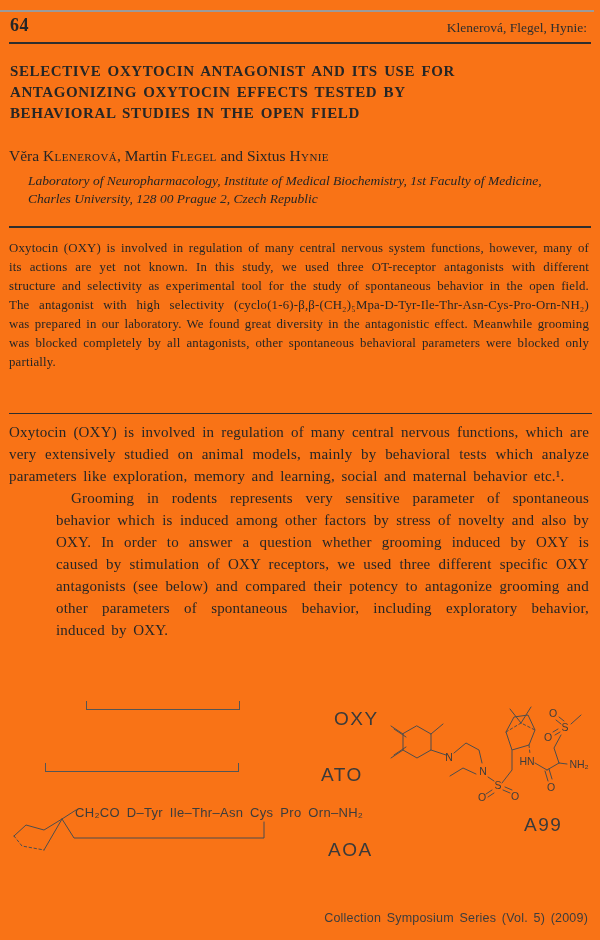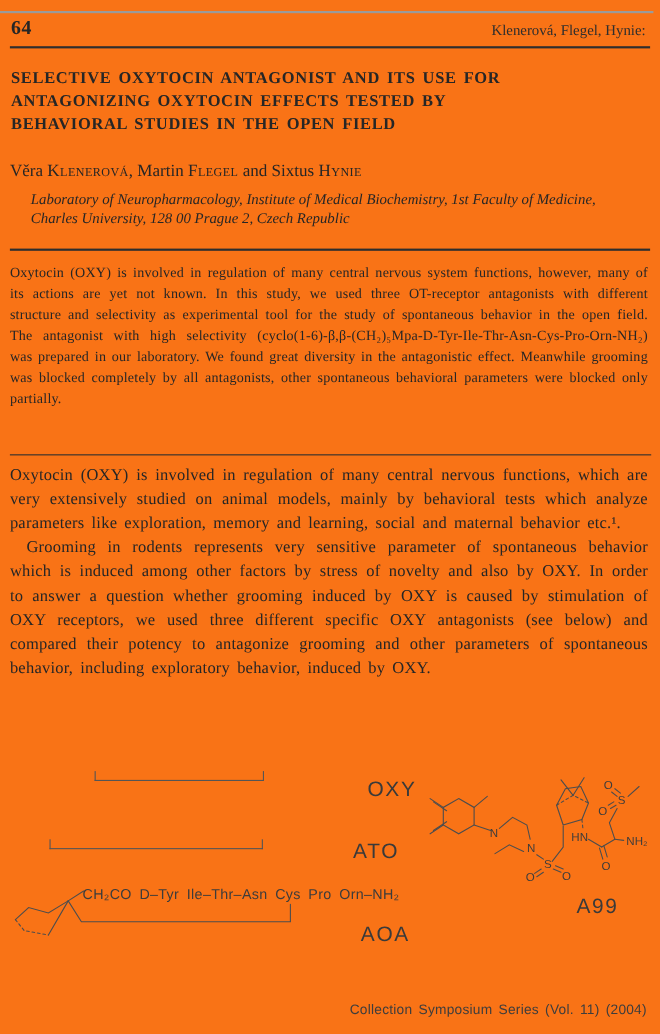--- a/index.html
+++ b/index.html
@@ -20,21 +20,21 @@
   .title{left:10px;top:61px;width:452px;font-size:15px;font-weight:bold;line-height:21px;letter-spacing:.6px;word-spacing:2px;}
   .authors{left:9px;top:147px;font-size:15.5px;white-space:pre-wrap;}
   .authors .sc{font-variant:small-caps;letter-spacing:.4px;}
   .affiliation{left:28px;top:172px;width:548px;font-style:italic;font-size:13.5px;line-height:18px;}
   
   .abstract{left:9px;top:239px;width:580px;font-size:12.8px;line-height:19px;text-align:justify;letter-spacing:.2px;word-spacing:1.5px;}
   .keywords{margin-top:0;}
   .keywords b{letter-spacing:.3px;}
   
   .bodytext{left:9px;top:421px;width:580px;font-size:15px;line-height:22px;text-align:justify;word-spacing:2.5px;letter-spacing:.2px;}
-  .bodytext .p2{text-indent:15px;}
+  .bodytext .p2{text-indent:15px;margin-left:47px;}
   
   .chem{font-family:"Liberation Sans","DejaVu Sans",sans-serif;color:#3c3c3c;}
   .seq{font-size:13px;letter-spacing:.3px;white-space:nowrap;}
   .seq-oxy{left:84px;top:686px;}
   .seq-ato{left:42px;top:747px;}
   .seq-aoa{left:75px;top:805px;font-size:13px;word-spacing:3px;}
   .bracket{border-left:1px solid #555;border-right:1px solid #555;border-bottom:1px solid #555;height:8px;}
   .bracket-oxy{left:86px;top:701px;width:152px;}
   .bracket-ato{left:45px;top:763px;width:192px;}
   .big-label{font-size:19px;letter-spacing:1.5px;color:#3a3a3a;font-family:"Liberation Sans","DejaVu Sans",sans-serif;}
@@ -138,15 +138,15 @@
     <text x="163" y="24" text-anchor="middle">O</text>
     <line class="bond" x1="166" y1="27" x2="171" y2="31"></line>
     <line class="bond" x1="169" y1="24" x2="174" y2="28"></line>
     <text x="158" y="48" text-anchor="middle">O</text>
     <line class="bond" x1="165" y1="42" x2="170" y2="39"></line>
     <line class="bond" x1="163" y1="39" x2="168" y2="36"></line>
     <line class="bond" x1="181" y1="31" x2="191" y2="22"></line>
   </svg>
   <div class="abs big-label lbl-a99">A99</div>
 
-  <div class="abs footer">Collection Symposium Series (Vol. 11) (2004)</div>
+  <div class="abs footer">Collection Symposium Series (Vol. 5) (2009)</div>
 
 </div>
 
 </body></html>

